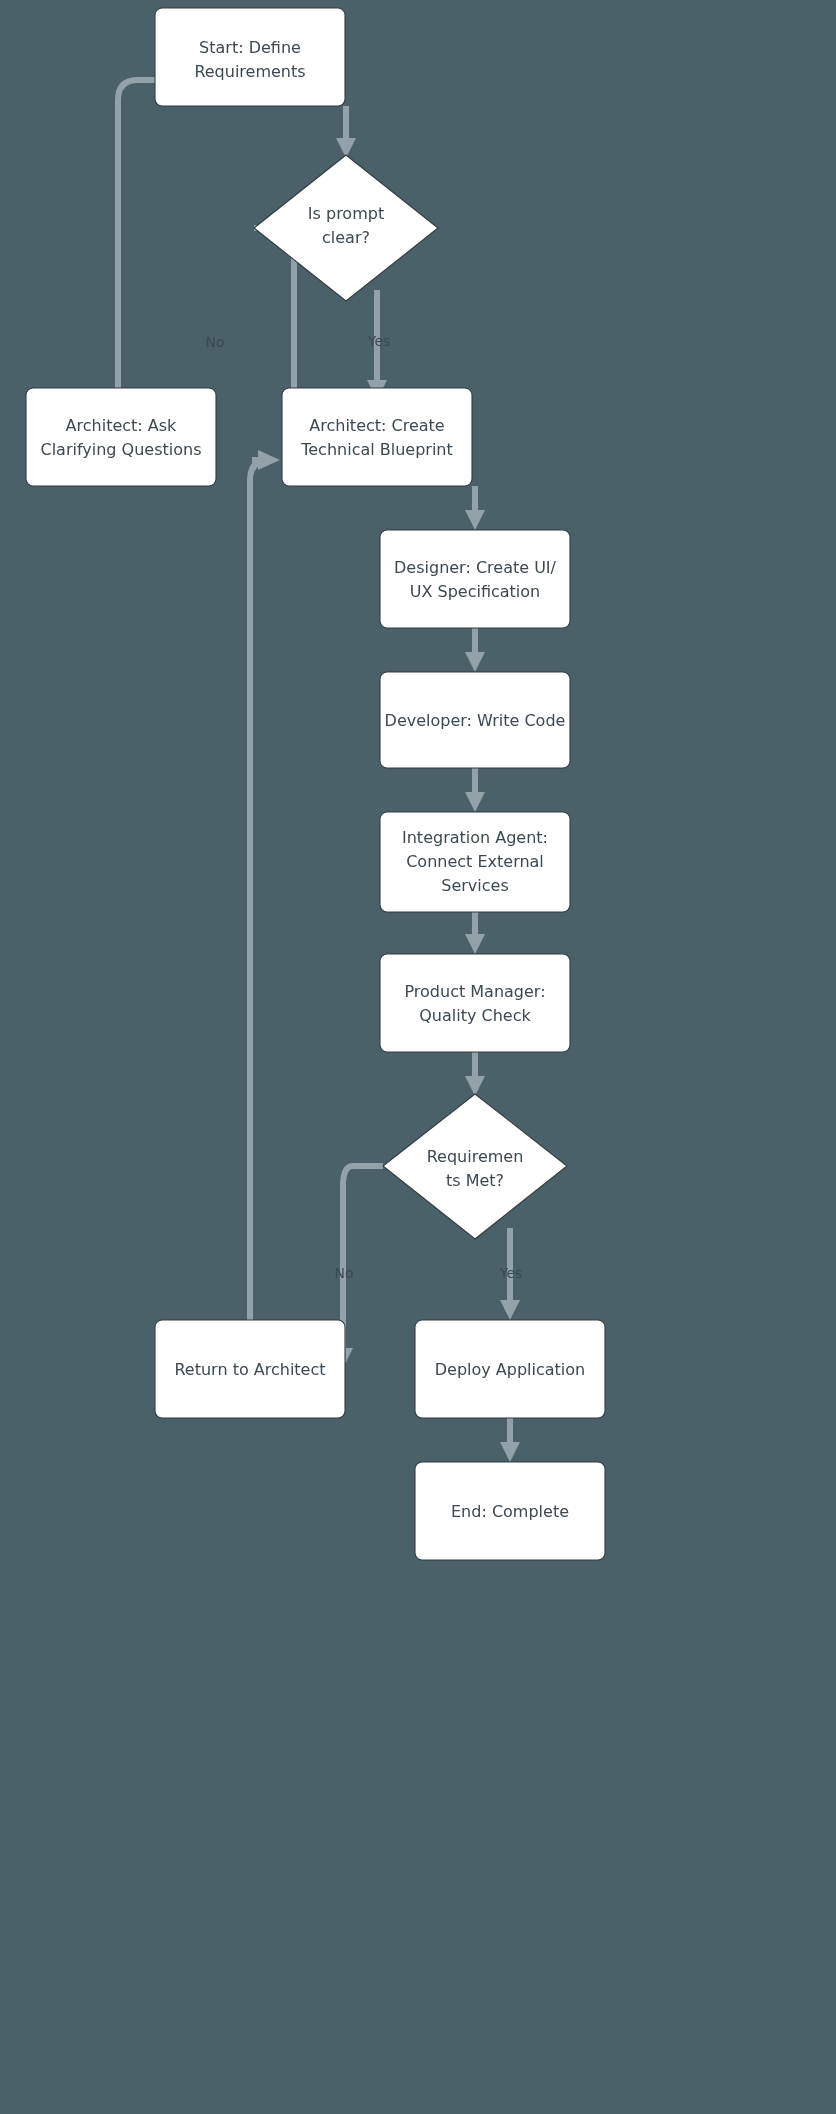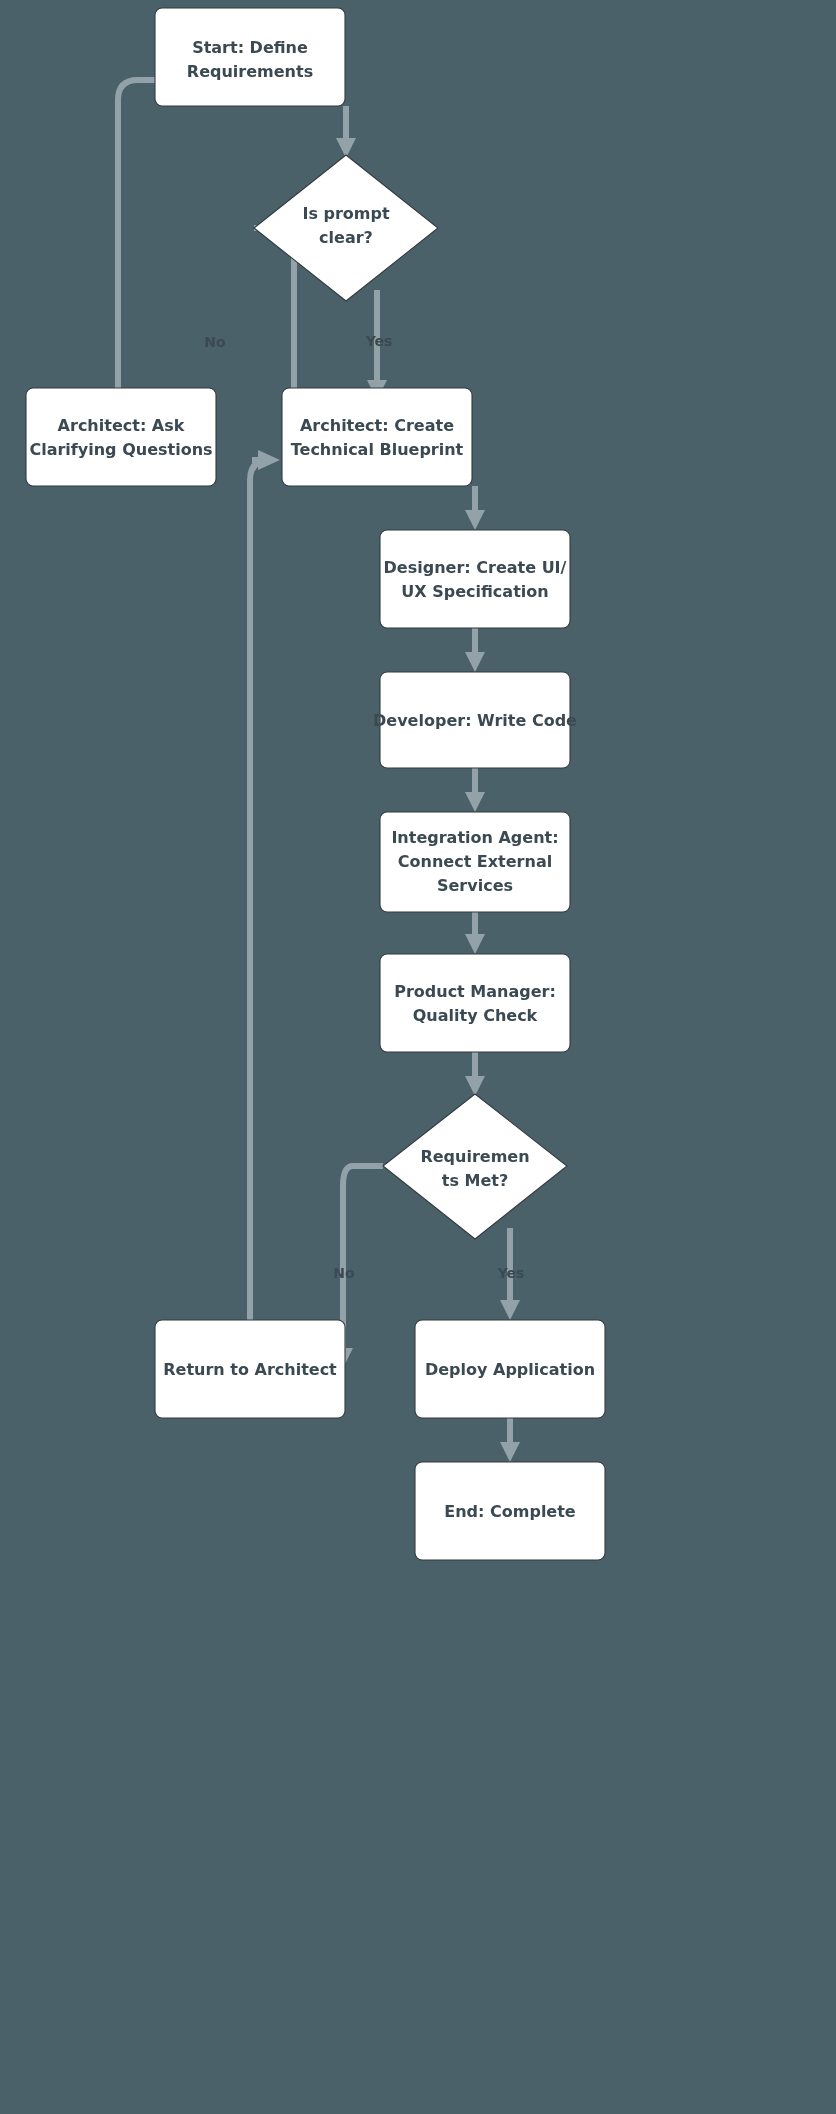--- a/index.html
+++ b/index.html
@@ -11,21 +11,20 @@
     width: 836px;
     height: 2114px;
     overflow: hidden;
     font-family: "DejaVu Sans", sans-serif;
   }
   #flow-root {
     position: relative;
     width: 836px;
     height: 2114px;
     background: #4a6169;
-    font-weight: bold;
   }
   svg#flow-svg {
     position: absolute;
     top: 0;
     left: 0;
     width: 836px;
     height: 2114px;
     display: block;
   }
   .node-rect {

